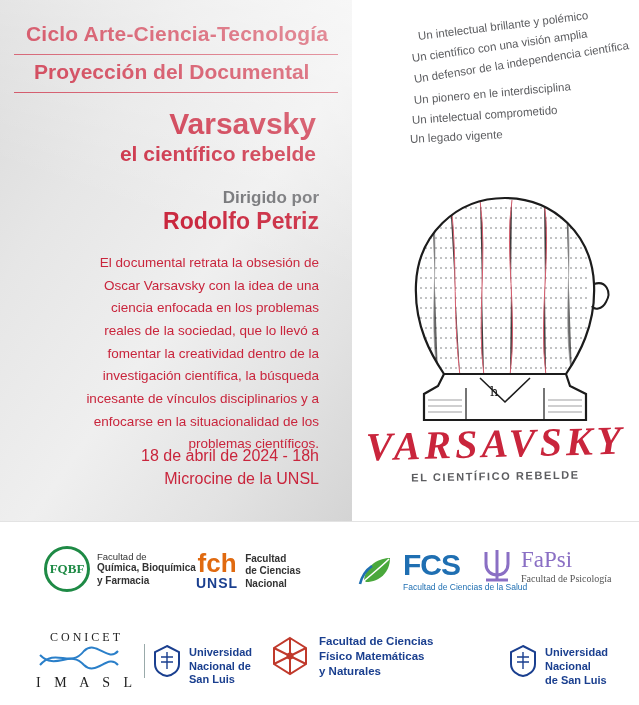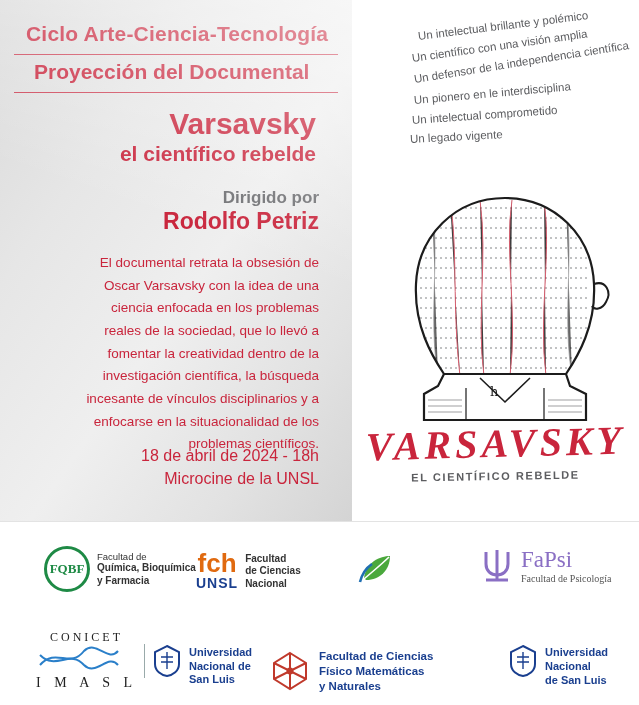--- a/index.html
+++ b/index.html
@@ -197,21 +197,21 @@
   }
   .logo-txt { font-size: 9.5px; line-height: 1.25; color: #333; }
   .logo-txt b { font-size: 10px; }
 
   
   .l-fqbf   { position: absolute; left: 44px;  top: 24px; }
   .l-fch    { position: absolute; left: 196px; top: 30px; }
   .l-fcs    { position: absolute; left: 356px; top: 26px; }
   .l-fapsi  { position: absolute; left: 480px; top: 24px; }
   .l-conicet{ position: absolute; left: 36px;  top: 108px; justify-content: flex-end; }
-  .l-fcfmn  { position: absolute; left: 268px; top: 127px; }
+  .l-fcfmn  { position: absolute; left: 268px; top: 112px; }
   .l-unsl   { position: absolute; left: 508px; top: 112px; }
 
   .fqbf-badge {
     width: 46px; height: 46px; border-radius: 50%;
     border: 3px solid #1e8a45;
     display: flex; align-items: center; justify-content: center;
     font-family: "Liberation Serif", serif;
     font-weight: bold; font-size: 13px; color: #1e8a45;
   }
   .fch-mark {
@@ -334,20 +334,24 @@
         <div><b>Nacional</b></div>
       </div>
     </div>
 
     <div class="logo l-fcs">
       <svg width="40" height="40" viewBox="0 0 40 40">
         <path d="M8 30 C10 14 24 8 34 8 C34 22 24 32 10 32 Z" fill="#4aa83c"></path>
         <path d="M8 31 C16 24 26 16 33 9" stroke="#ffffff" stroke-width="1.6" fill="none"></path>
         <path d="M4 34 C6 26 10 20 16 16" stroke="#1f6fb2" stroke-width="2.6" fill="none"></path>
       </svg>
+      <div>
+        <div class="fcs-mark">FCS</div>
+        <div class="fcs-sub">Facultad de Ciencias de la Salud</div>
+      </div>
     </div>
 
     <div class="logo l-fapsi">
       <svg width="34" height="38" viewBox="0 0 34 38">
         <path d="M6 6 L6 18 C6 25 11 29 17 29 C23 29 28 25 28 18 L28 6" stroke="#8a6fc4" stroke-width="3" fill="none"></path>
         <path d="M17 4 L17 34" stroke="#8a6fc4" stroke-width="3"></path>
         <path d="M6 34 L28 34" stroke="#8a6fc4" stroke-width="3"></path>
       </svg>
       <div>
         <div class="fapsi-mark">FaPsi</div>

